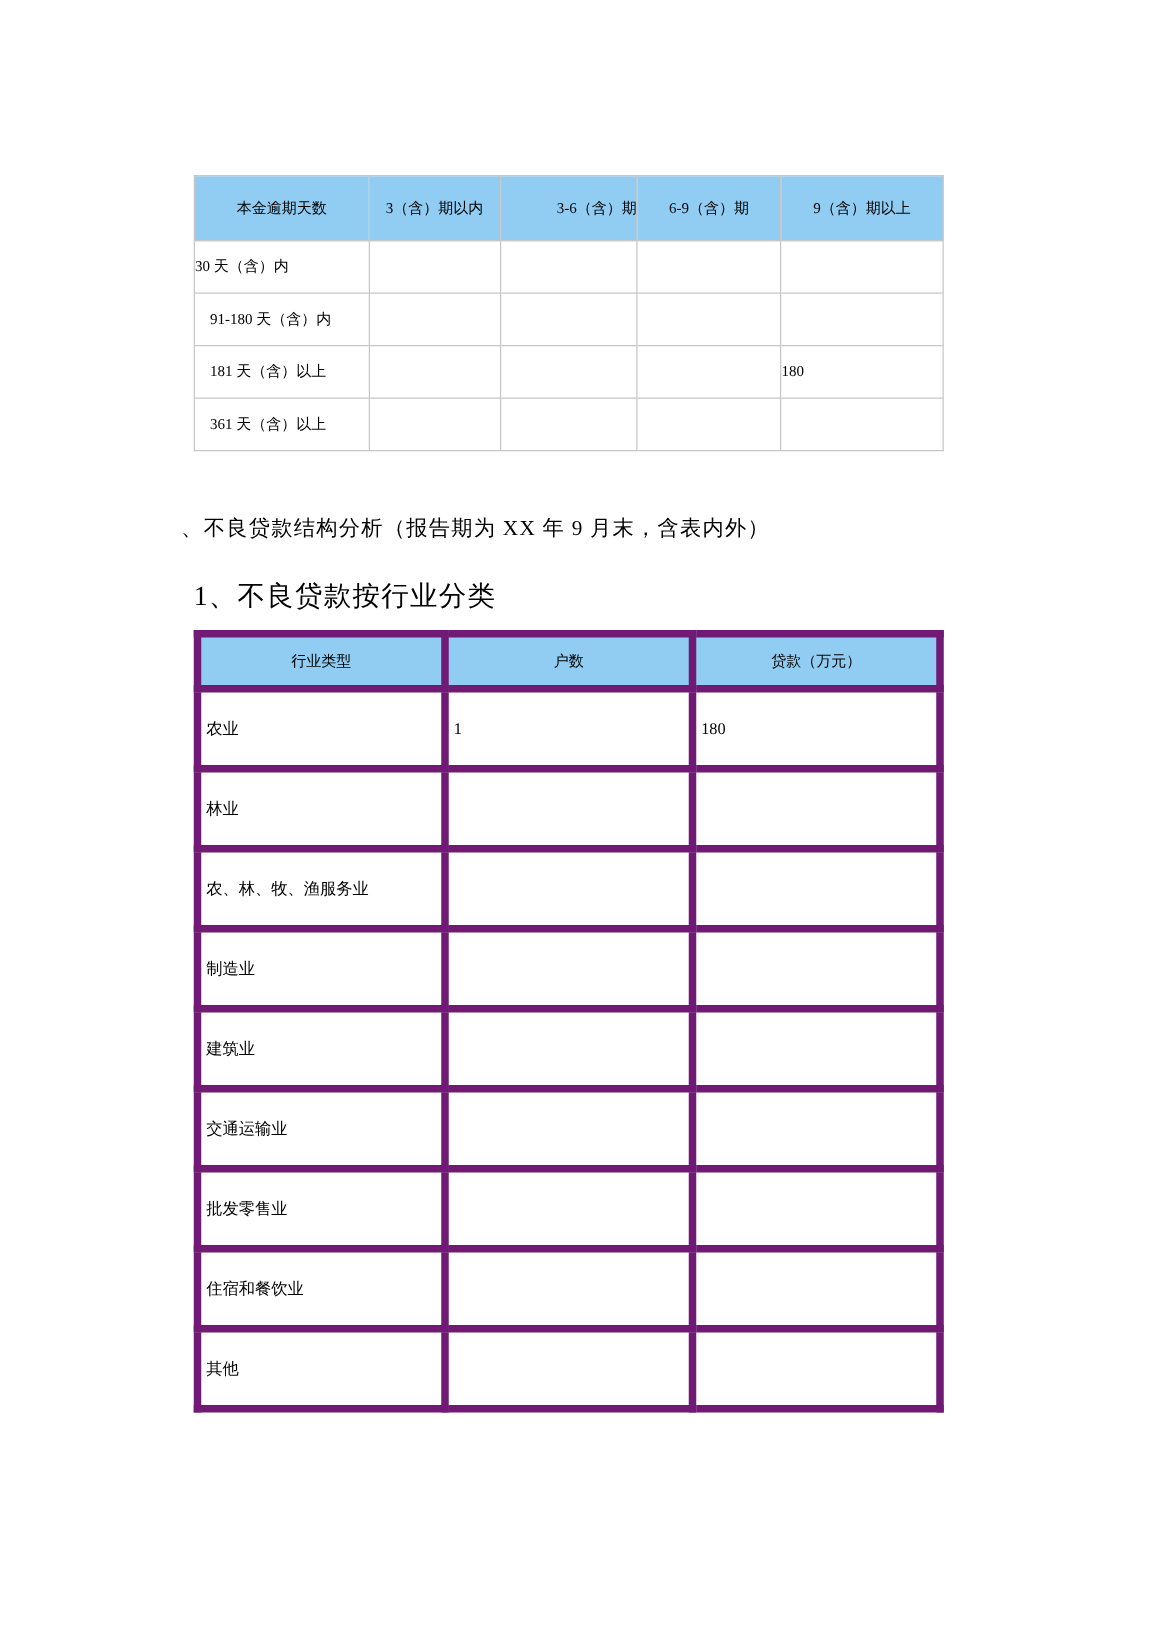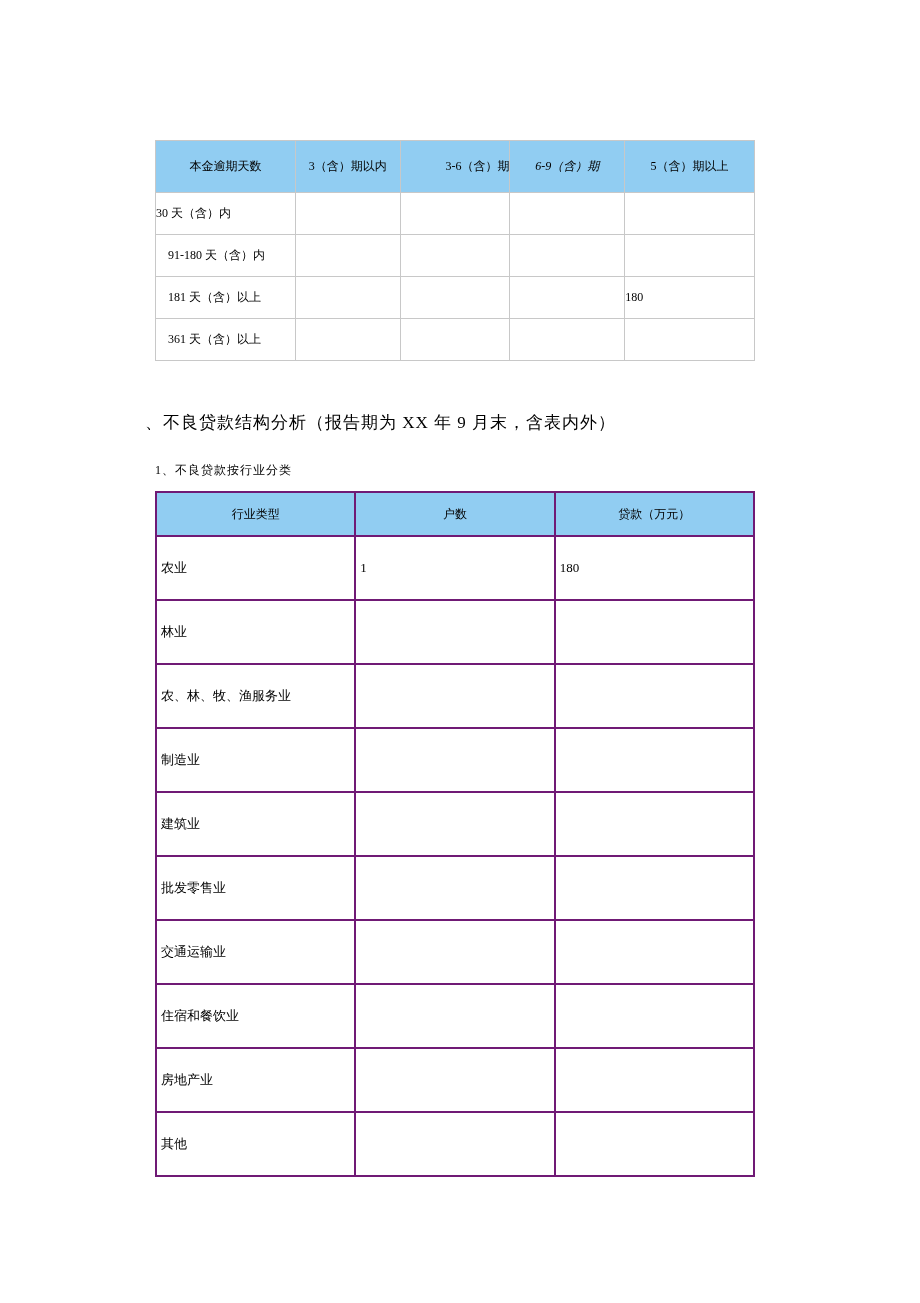--- a/index.html
+++ b/index.html
@@ -39,42 +39,42 @@
     .table1 td {
       padding-left: 12px;
       text-align: left;
     }
     .table1 .center {
       padding-left: 0;
     }
     .table1 .col1 { width: 140px; }
     .table1 .col2 { width: 105px; }
     .table1 .col3 { width: 110px; text-align: right; }
-    .table1 .col4 { width: 115px; font-style: italic; }
+    .table1 .col4 { width: 115px; }
     .table1 .col5 { width: 130px; }
 
     .section-title {
       font-size: 17px;
       margin: 50px 0 28px -10px;
       letter-spacing: 1px;
       font-family: "SimSun", "宋体", serif;
     }
     .sub-title {
-      font-size: 12px;
+      font-size: 22px;
       margin: 0 0 12px 0;
       letter-spacing: 1px;
       font-family: "SimSun", "宋体", serif;
     }
 
     .table2 {
       width: 600px;
       margin-top: 4px;
     }
     .table2 th, .table2 td {
-      border: 2px solid #701a75;
+      border: 6px solid #701a75;
       font-size: 13px;
       vertical-align: middle;
     }
     .table2 th {
       background: #91cdf2;
       font-weight: normal;
       text-align: center;
       height: 44px;
       font-size: 12px;
     }
@@ -91,21 +91,21 @@
 <body>
 
 <div class="content">
   <table class="table1">
     <thead>
       <tr>
         <th class="col1">本金逾期天数</th>
         <th class="col2">3（含）期以内</th>
         <th class="col3">3-6（含）期</th>
         <th class="col4">6-9（含）期</th>
-        <th class="col5">5（含）期以上</th>
+        <th class="col5">9（含）期以上</th>
       </tr>
     </thead>
     <tbody>
       <tr>
         <td class="center">30 天（含）内</td>
         <td></td>
         <td></td>
         <td></td>
         <td></td>
       </tr>
@@ -164,36 +164,31 @@
         <td>制造业</td>
         <td></td>
         <td></td>
       </tr>
       <tr>
         <td>建筑业</td>
         <td></td>
         <td></td>
       </tr>
       <tr>
+        <td>交通运输业</td>
+        <td></td>
+        <td></td>
+      </tr>
+      <tr>
         <td>批发零售业</td>
         <td></td>
         <td></td>
       </tr>
       <tr>
-        <td>交通运输业</td>
-        <td></td>
-        <td></td>
-      </tr>
-      <tr>
         <td>住宿和餐饮业</td>
-        <td></td>
-        <td></td>
-      </tr>
-      <tr>
-        <td>房地产业</td>
         <td></td>
         <td></td>
       </tr>
       <tr>
         <td>其他</td>
         <td></td>
         <td></td>
       </tr>
     </tbody>
   </table>

